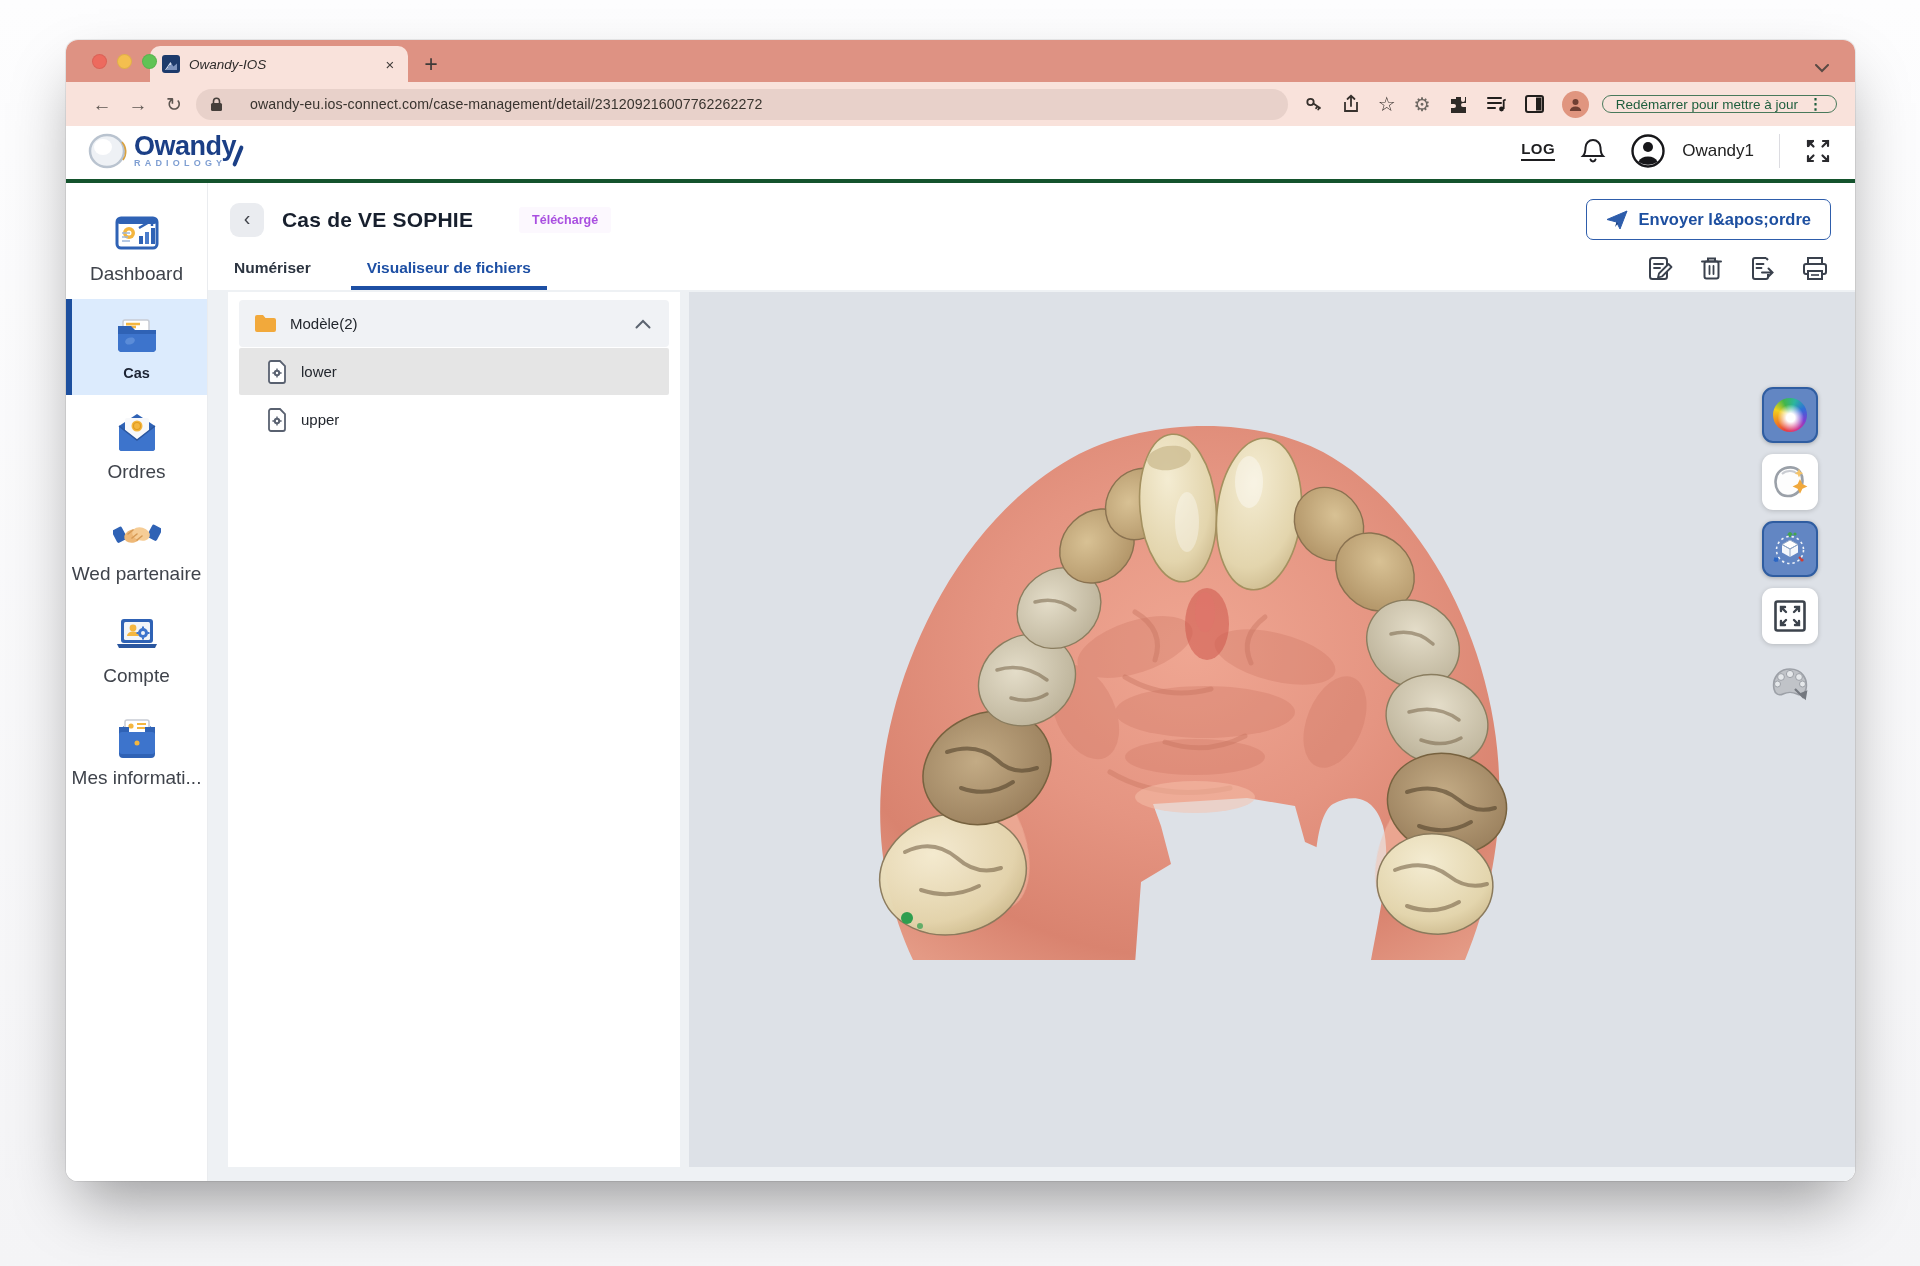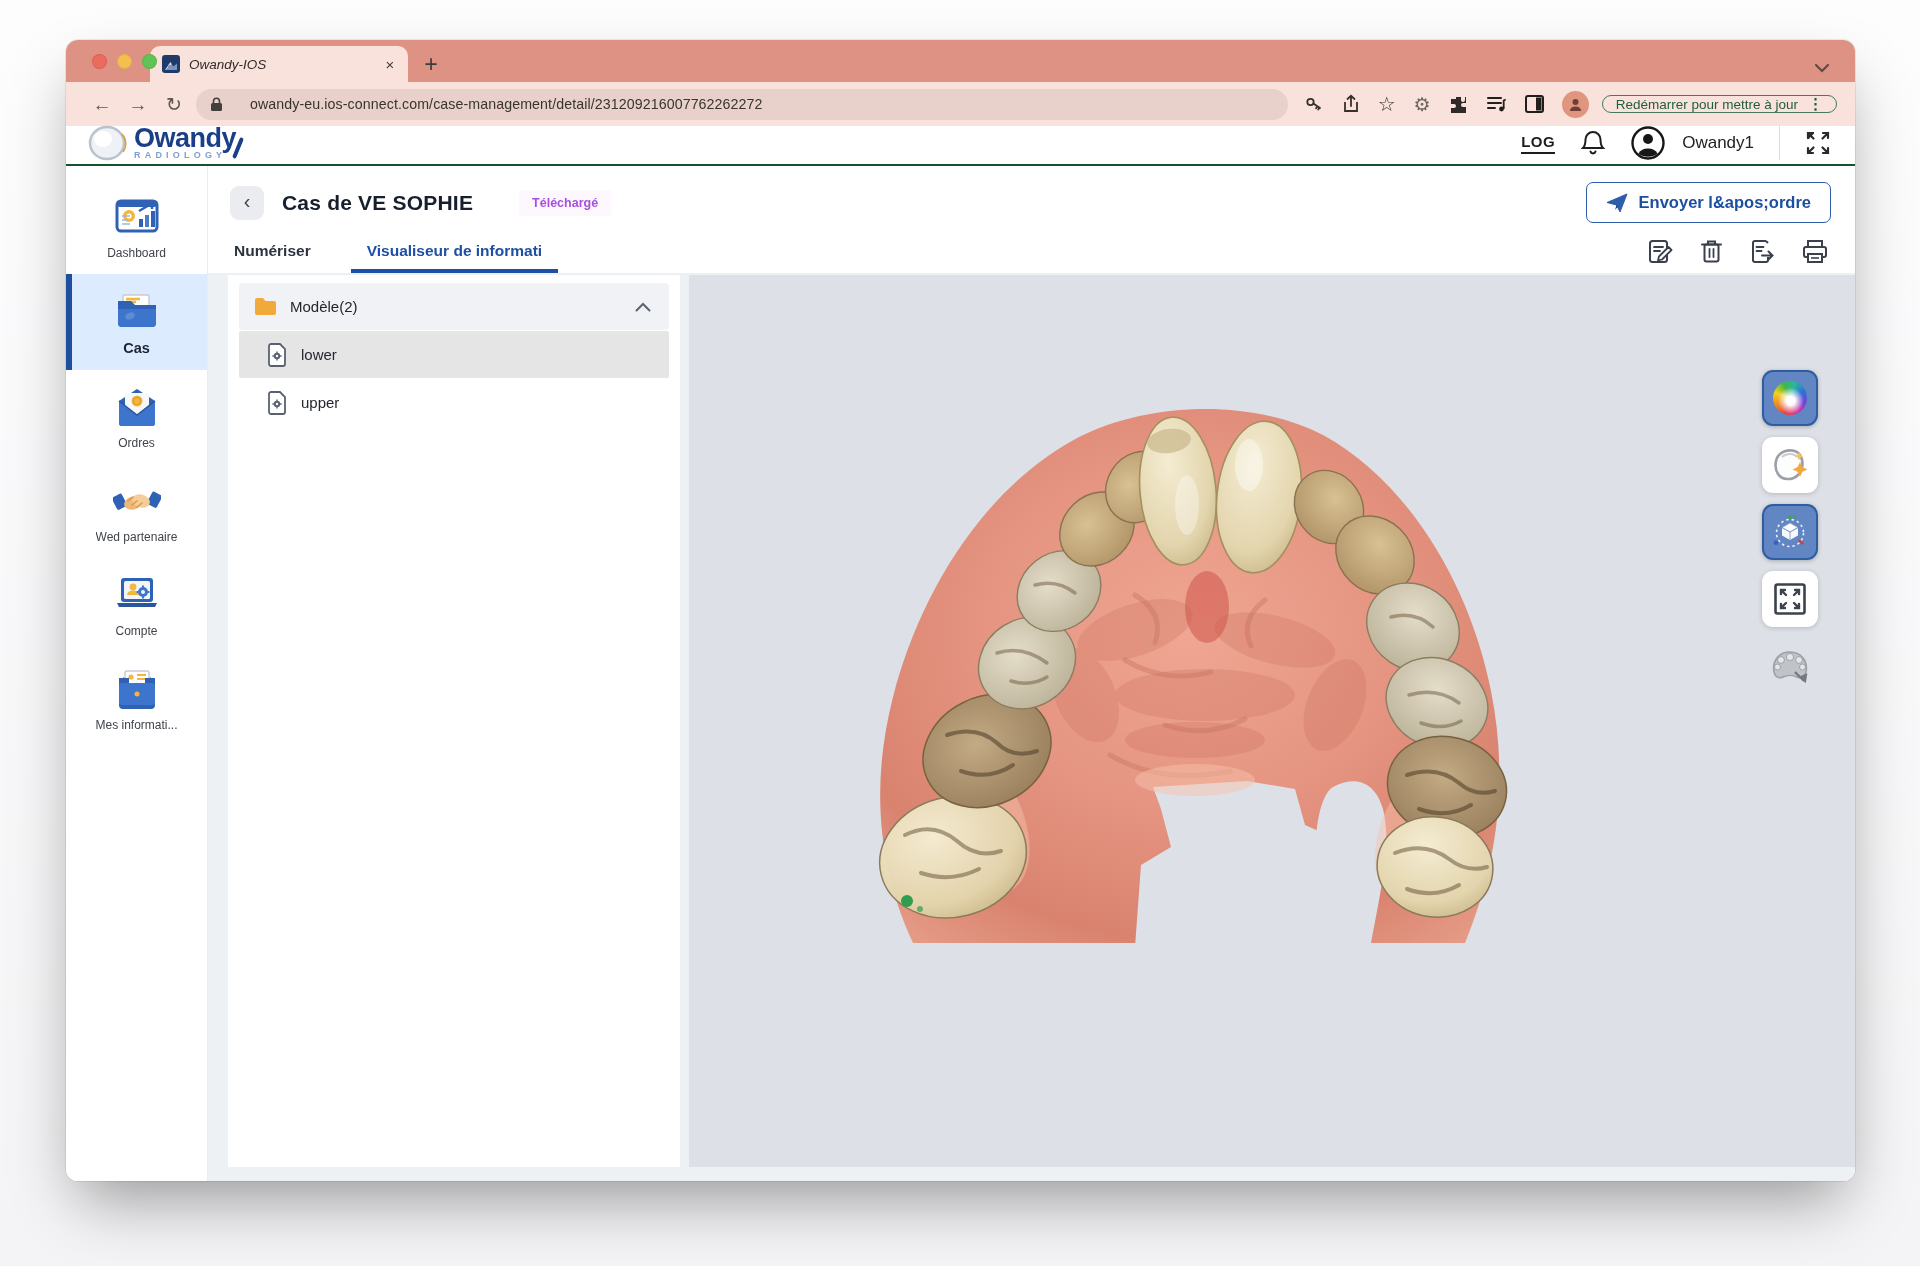--- a/index.html
+++ b/index.html
@@ -37,37 +37,37 @@
            display:flex; align-items:center; padding:0 14px; gap:27px;}
   .url-text{ font-size:14.2px; color:#39342f; letter-spacing:.1px; white-space:nowrap;}
   .tb-icons{ display:flex; align-items:center; gap:18px; margin-left:16px; color:#37312d;}
   .tb-icons .glyph{ font-size:18px; line-height:1; color:#37312d;}
   .chip-avatar{ width:27px; height:27px; border-radius:50%; background:#e0957f; display:flex; align-items:center; justify-content:center;}
   .update-pill{ margin-left:13px; height:18px; border:1.5px solid #49795b; border-radius:15px; color:#1e5e3d;
                 font-size:13.5px; display:flex; align-items:center; gap:10px; padding:0 13px; white-space:nowrap; background:transparent;}
   .update-pill .dots{ font-size:15px; color:#1e5e3d; font-weight:700;}
   
   .page{ flex:1; display:flex; flex-direction:column; background:#fff; min-height:0;}
-  .app-header{ height:40px; flex:none; display:flex; align-items:center; padding:0 24px 4px 22px; border-bottom:2px solid #14532d;}
+  .app-header{ height:57px; flex:none; display:flex; align-items:center; padding:0 24px 4px 22px; border-bottom:4px solid #14532d;}
   .logo{ display:flex; align-items:center; gap:6px;}
   .logo-orb{ width:40px; height:38px; flex:none;}
   .logo-txt .t1{ font-size:27px; font-weight:700; color:#1b3f86; letter-spacing:-.5px; line-height:24px;}
   .logo-txt .t2{ font-size:9px; color:#7e9ed2; letter-spacing:4.2px; font-weight:700;}
   .logo-slash{ width:4px; height:22px; background:#1b3f86; transform:rotate(22deg); margin:10px 0 0 -6px; border-radius:2px;}
   .hdr-right{ margin-left:auto; display:flex; align-items:center; gap:25px;}
   .log-label{ font-size:15px; font-weight:800; color:#1d1d1f; letter-spacing:.5px; border-bottom:2.5px solid #1d1d1f; padding-bottom:2px;}
   .user-name{ font-size:17px; color:#222; margin-left:-8px;}
   .hdr-div{ width:1px; height:34px; background:#dcdce1;}
   
   .app-body{ flex:1; display:flex; min-height:0;}
   .sidebar{ width:142px; flex:none; border-right:1px solid #eaecef; padding-top:14px; display:flex; flex-direction:column; background:#fff;}
   .side-item{ position:relative; display:flex; flex-direction:column; align-items:center; gap:7px; padding:15px 2px 14px;}
   .side-item.active{ background:#dcebfd;}
   .side-item.active::before{ content:""; position:absolute; left:0; top:0; bottom:0; width:6px; background:#1d4f9e;}
-  .side-label{ font-size:12px; color:#3f434b; max-width:136px; white-space:nowrap; overflow:hidden;}
+  .side-label{ font-size:19px; color:#3f434b; max-width:136px; white-space:nowrap; overflow:hidden;}
   .side-item.active .side-label{ font-weight:700; color:#1c2333; font-size:14.5px;}
   .side-ic{ width:48px; height:44px;}
   .main{ flex:1; display:flex; flex-direction:column; min-width:0;}
   .case-row{ flex:none; display:flex; align-items:center; padding:16px 24px 8px 22px; gap:18px;}
   .back-btn{ width:34px; height:34px; border-radius:9px; background:#eaecf0; display:flex; align-items:center; justify-content:center;
              font-size:20px; color:#3d4048; padding-bottom:2px;}
   .case-title{ font-size:21px; font-weight:700; color:#171f2d; letter-spacing:.2px;}
   .status-badge{ margin-left:28px; font-size:12.5px; color:#a94fe0; background:#fcf8fe; padding:6px 13px; border-radius:3px; font-weight:600;}
   .send-btn{ margin-left:auto; height:41px; background:#fff; border:1.7px solid #2e5dab; border-radius:7px; color:#1d4fa0;
              font-weight:700; font-size:16.5px; display:flex; align-items:center; gap:11px; padding:0 19px;}
@@ -299,21 +299,21 @@
             <svg width="22" height="20" viewBox="0 0 22 20">
               <path d="M1,9.5 L21,1 L14,19 L10.5,12 Z M10.5,12 L21,1" fill="#2e5dab" stroke="#2e5dab" stroke-width="1" stroke-linejoin="round"></path>
               <path d="M10.5,12 L9,17 L12,13.5" fill="#173f7d"></path>
             </svg>
             <span>Envoyer l&amp;apos;ordre</span>
           </button>
         </div>
 
         <div class="tabs-row">
           <span class="tab-item inactive">Numériser</span>
-          <span class="tab-item active">Visualiseur de informati</span>
+          <span class="tab-item active">Visualiseur de fichiers</span>
           <div class="doc-icons">
             <svg width="27" height="27" viewBox="0 0 27 27">
               <rect x="3" y="3" width="17" height="21" rx="2.5" fill="none" stroke="#3a414d" stroke-width="2"></rect>
               <path d="M7,9 h9 M7,13 h6" stroke="#3a414d" stroke-width="1.8" stroke-linecap="round"></path>
               <path d="M12,18.5 L21.5,9 l3,3 L15,21.5 l-4,1 z" fill="#fff" stroke="#3a414d" stroke-width="1.8" stroke-linejoin="round"></path>
             </svg>
             <svg width="25" height="27" viewBox="0 0 25 27">
               <path d="M3,6.5 h19 M9,6 V3.5 h7 V6" fill="none" stroke="#3a414d" stroke-width="2" stroke-linecap="round"></path>
               <rect x="5.5" y="6.5" width="14" height="17" rx="2" fill="none" stroke="#3a414d" stroke-width="2"></rect>
               <path d="M10.5,11 v8 M14.5,11 v8" stroke="#3a414d" stroke-width="1.8" stroke-linecap="round"></path>

